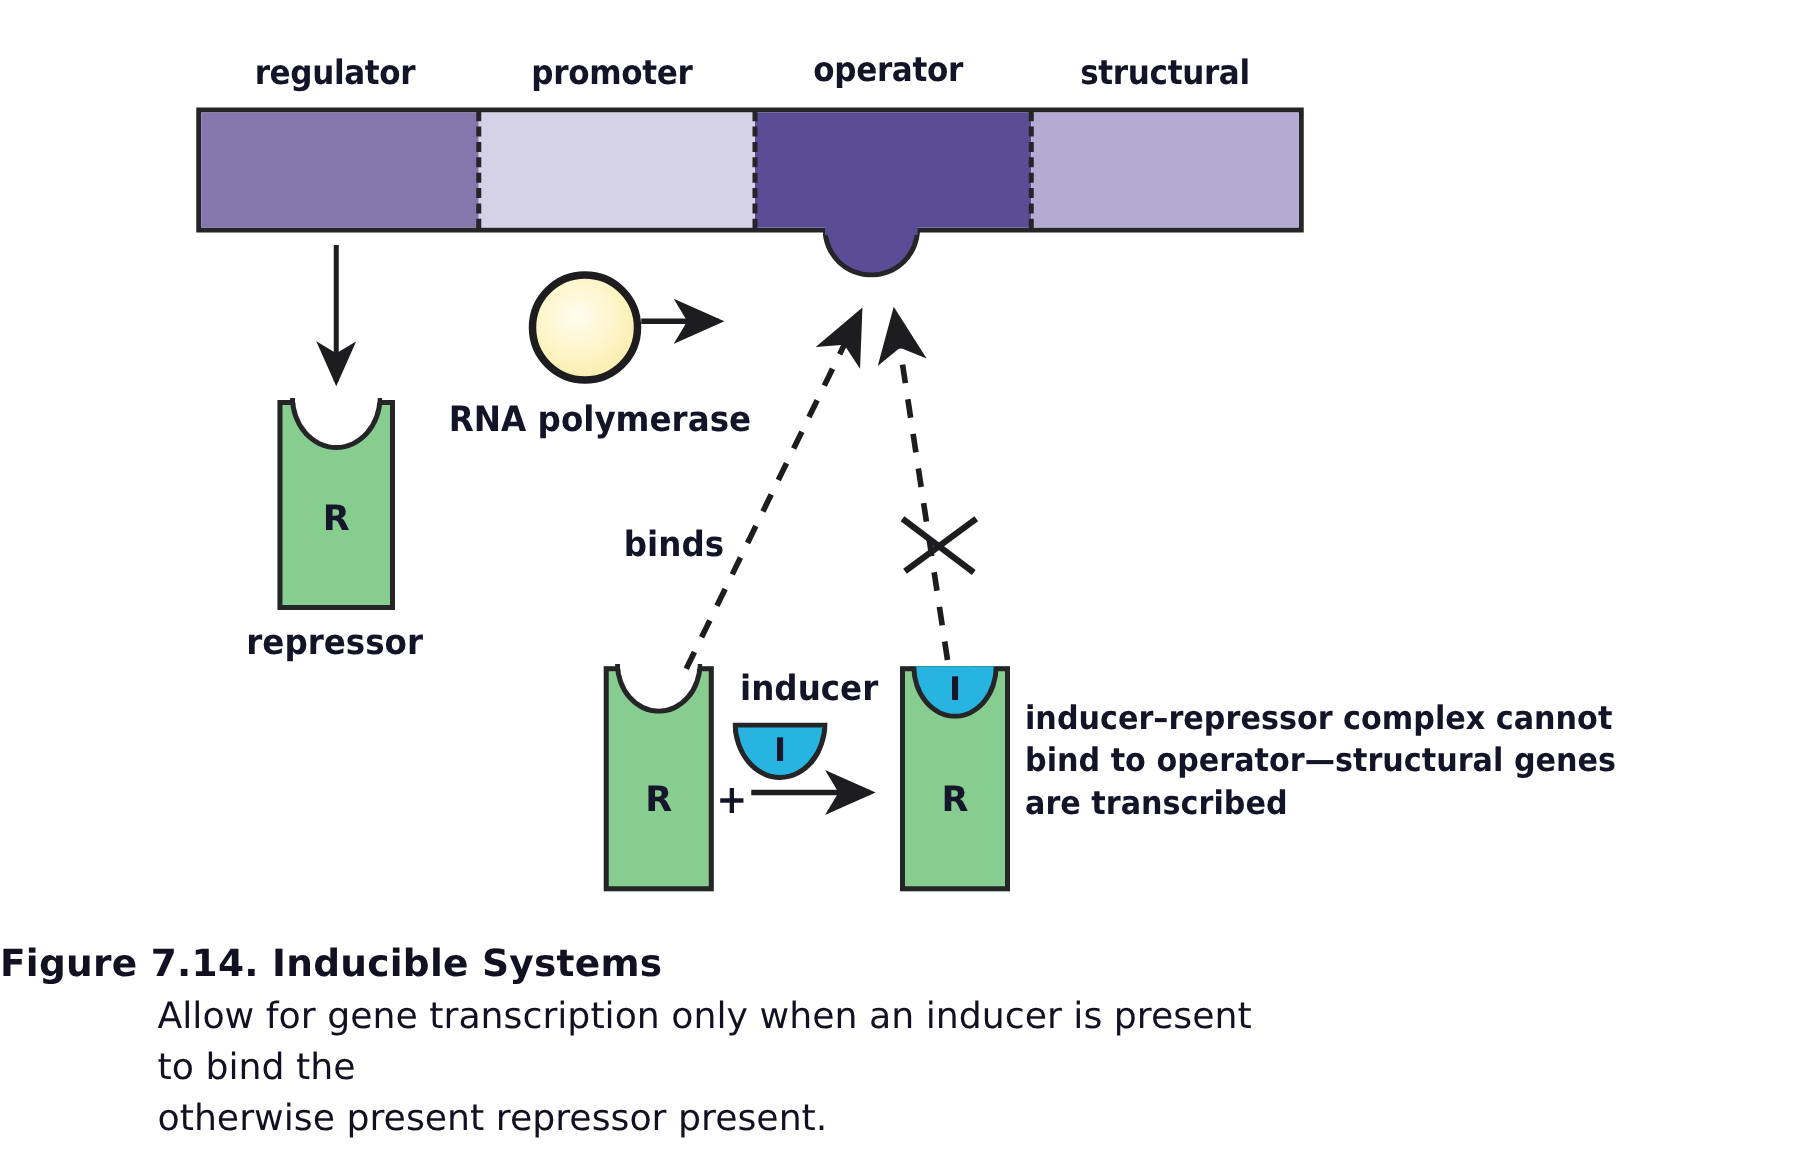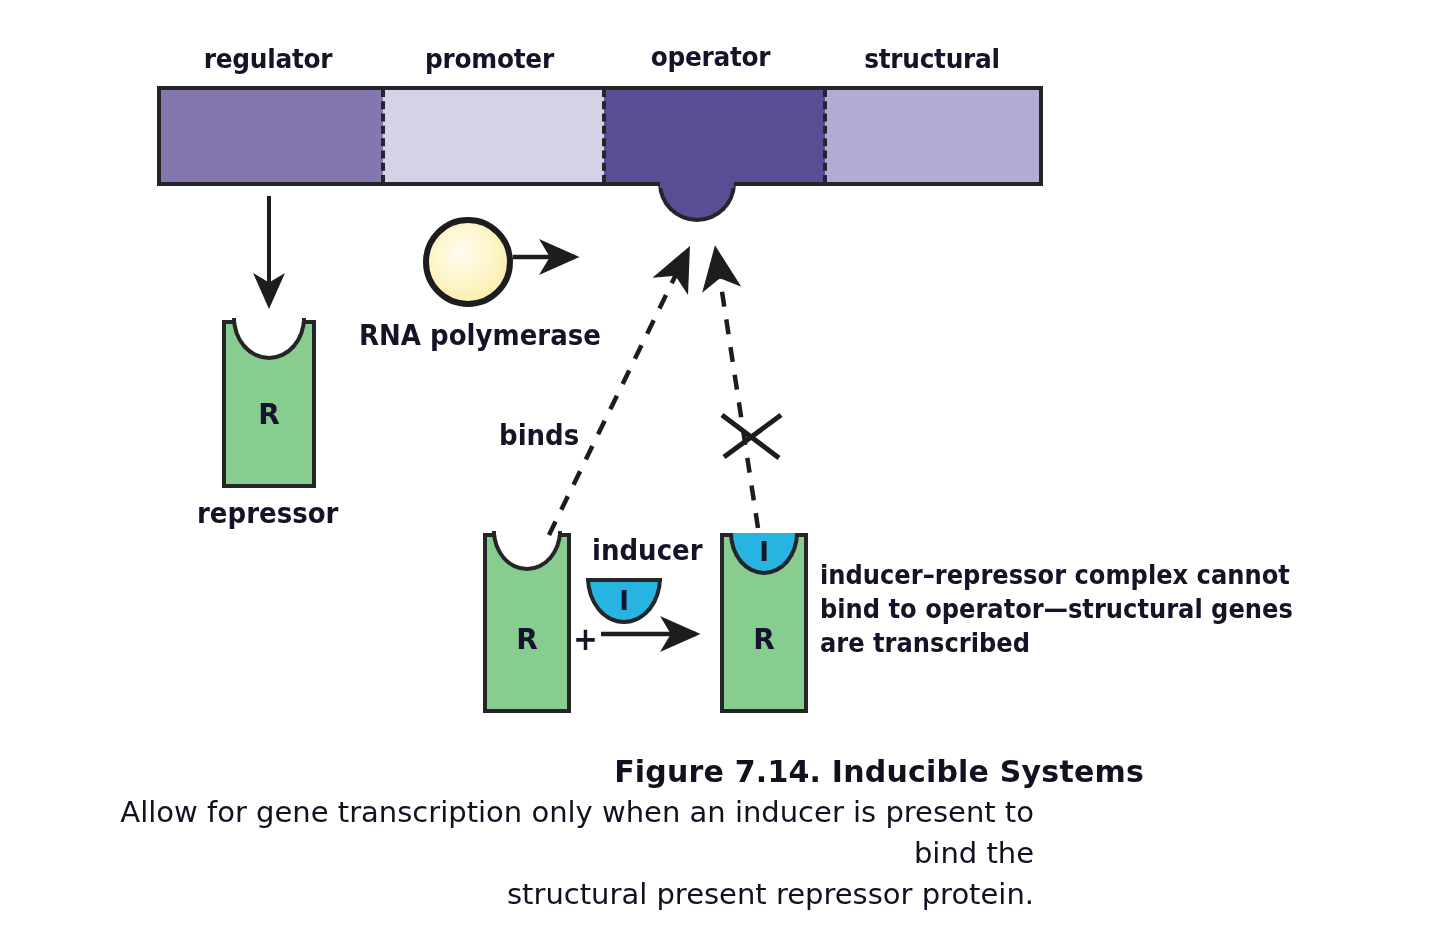--- a/index.html
+++ b/index.html
@@ -196,35 +196,36 @@
     line-height: 34px;
     color: #141428;
     transform: scaleX(0.93);
     transform-origin: left top;
   }
   #caption {
     position: absolute;
     left: 0;
     top: 752px;
     width: 1144px;
-    text-align: right;
+    text-align: left;
     font-family: "DejaVu Sans", sans-serif;
     color: #111122;
   }
   #caption-title {
     font-weight: bold;
     font-size: 30px;
     line-height: 40px;
     letter-spacing: 0.2px;
   }
   #caption-body {
     font-weight: normal;
     font-size: 29px;
     line-height: 41px;
     padding: 0 110px;
+    margin-left: 16px;
   }
   #caption-body .cap-line { display: block; }
 
   svg.overlay {
     position: absolute;
     left: 0;
     top: 0;
     width: 1440px;
     height: 935px;
     pointer-events: none;
@@ -320,17 +321,17 @@
       <line x1="724" y1="457" x2="781" y2="415" stroke="#1d1d20" stroke-width="5"></line>
     </g>
 
     <line x1="601" y1="634" x2="696" y2="634" stroke="#1d1d20" stroke-width="4.5" marker-end="url(#arrowhead-thin)"></line>
   </svg>
 
   <div id="caption">
     <div id="caption-title">Figure 7.14.  Inducible Systems</div>
     <div id="caption-body">
       <span class="cap-line">Allow for gene transcription only when an inducer is present to bind the</span>
-      <span class="cap-line">structural present repressor protein.</span>
+      <span class="cap-line">otherwise present repressor present.</span>
     </div>
   </div>
 
 </div>
 
 </body></html>

